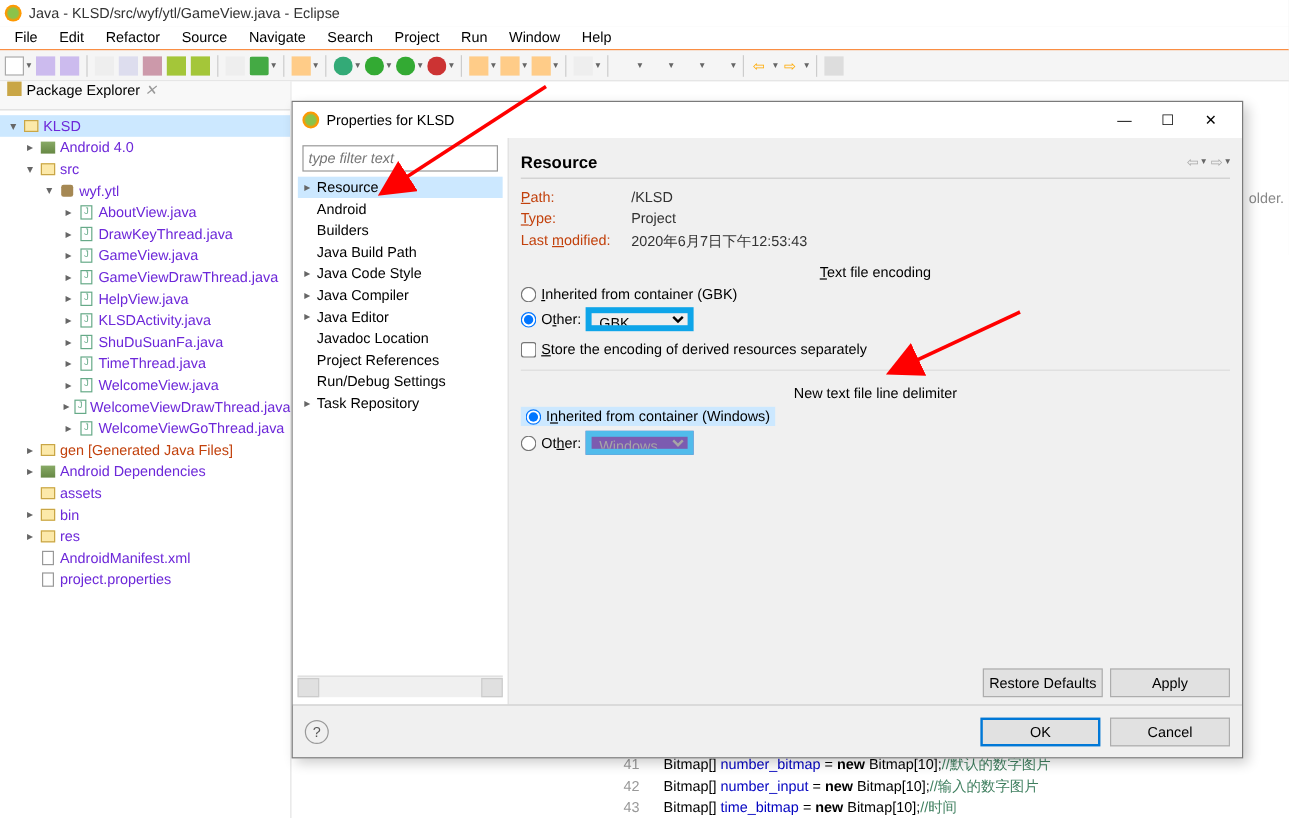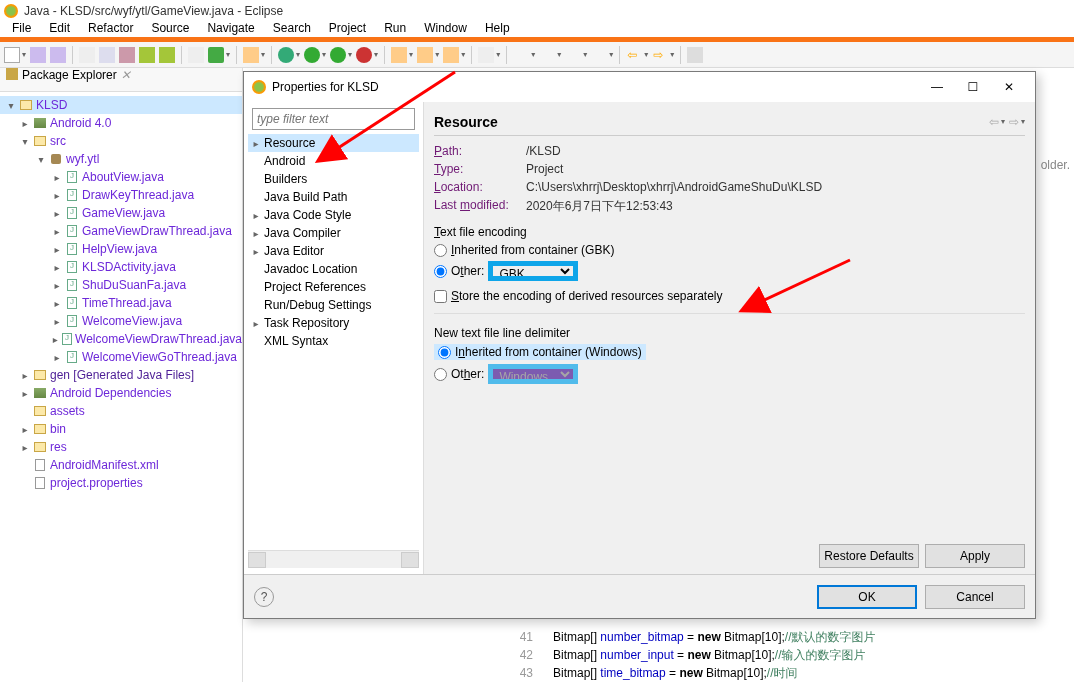--- a/index.html
+++ b/index.html
@@ -2,53 +2,53 @@
 <html><head>
 <meta charset="utf-8">
 <style>
 * { box-sizing: border-box; margin: 0; padding: 0; font-family: "Segoe UI", Tahoma, sans-serif; font-size: 12px; }
 body { background: #f0f0f0; width: 1074px; height: 682px; overflow: hidden; position: relative; }
 
 .titlebar { height: 22px; background: #fff; display: flex; align-items: center; padding: 0 4px; }
 .titlebar .logo { width: 14px; height: 14px; background: radial-gradient(circle, #8bc34a 40%, #ff9800 60%); border-radius: 50%; margin-right: 6px; }
 .titlebar span { color: #333; }
 
-.menubar { height: 20px; background: #fff; display: flex; align-items: flex-end; padding: 0 4px; gap: 2px; border-bottom: 5px solid #f97316; }
+.menubar { height: 20px; background: #fff; display: flex; align-items: flex-start; padding: 0 4px; gap: 2px; border-bottom: 1px solid #f97316; }
 .menubar span { padding: 2px 8px; cursor: default; }
 
 .toolbar { height: 26px; background: #f5f5f5; display: flex; align-items: center; padding: 0 4px; gap: 4px; border-bottom: 1px solid #ddd; }
 .toolbar .sep { width: 1px; height: 18px; background: #ccc; margin: 0 2px; }
 .tb-icon { width: 16px; height: 16px; display: inline-block; border: 1px solid transparent; }
 .tb-dd { font-size: 8px; color: #666; margin-left: -2px; }
 
 .ide-body { display: flex; height: calc(100% - 68px); background: #fff; }
 
 .pkg-panel { width: 243px; border-right: 1px solid #ddd; background: #fff; display: flex; flex-direction: column; }
 .pkg-header { height: 24px; display: flex; padding: 0 6px; border-bottom: 1px solid #ddd; background: #f8f8f8; }
 .pkg-header .icon { width: 14px; height: 14px; margin-right: 4px; }
 .pkg-header .title { font-weight: normal; }
 .pkg-header .x { margin-left: 4px; color: #999; font-style: italic; }
 .pkg-tree { flex: 1; padding: 4px 0; overflow: hidden; }
 .tree-item { display: flex; align-items: center; height: 18px; padding-left: 4px; white-space: nowrap; cursor: default; }
 .tree-arrow { width: 14px; text-align: center; color: #666; font-size: 10px; }
 .tree-icon { width: 16px; height: 14px; margin-right: 2px; display: inline-flex; align-items: center; justify-content: center; }
 .tree-label { color: #6d28d9; }
-.tree-label.gen { color: #4c1d95; }
+.tree-label.gen { color: #c2410c; }
 .indent-1 { padding-left: 18px; }
 .indent-2 { padding-left: 34px; }
 .indent-3 { padding-left: 50px; }
 
 .editor-area { flex: 1; background: #fff; position: relative; overflow: hidden; }
 .code-lines { position: absolute; bottom: 0; left: 260px; font-family: Consolas, monospace; font-size: 13px; line-height: 18px; }
 .code-lines .ln { color: #999; display: inline-block; width: 30px; text-align: right; margin-right: 20px; }
 .comment { color: #3f7f5f; }
 .fld { color: #0000c0; }
 
 
-.dialog { position: absolute; left: 243px; top: 71px; width: 793px; height: 548px; background: #f0f0f0; border: 1px solid #7a7a7a; box-shadow: 4px 4px 10px rgba(0,0,0,0.2); display: flex; flex-direction: column; }
+.dialog { position: absolute; left: 243px; top: 84px; width: 793px; height: 548px; background: #f0f0f0; border: 1px solid #7a7a7a; box-shadow: 4px 4px 10px rgba(0,0,0,0.2); display: flex; flex-direction: column; }
 .dlg-title { height: 30px; background: #fff; display: flex; align-items: center; padding: 0 8px; }
 .dlg-title .logo { width: 14px; height: 14px; background: radial-gradient(circle, #8bc34a 40%, #ff9800 60%); border-radius: 50%; margin-right: 6px; }
 .dlg-title .caption { flex: 1; font-size: 12px; }
 .dlg-title .winbtn { width: 36px; height: 28px; display: flex; align-items: center; justify-content: center; cursor: default; }
 
 .dlg-body { flex: 1; display: flex; }
 .dlg-left { width: 180px; background: #fff; border-right: 1px solid #ddd; padding: 6px 4px; display: flex; flex-direction: column; }
 .filter-input { margin: 0 4px 4px 4px; padding: 3px 4px; border: 1px solid #999; color: #888; font-style: italic; }
 .cat-list { flex: 1; overflow: hidden; }
 .cat-item { display: flex; align-items: center; height: 18px; cursor: default; }
@@ -57,25 +57,25 @@
 .cat-hscroll { height: 18px; display: flex; align-items: center; background: #f0f0f0; border-top: 1px solid #ddd; }
 .cat-hscroll .arrow-btn { width: 18px; height: 16px; background: #e0e0e0; border: 1px solid #ccc; }
 .cat-hscroll .track { flex: 1; background: #f0f0f0; }
 
 .dlg-right { flex: 1; padding: 6px 10px; display: flex; flex-direction: column; }
 .dlg-heading { display: flex; align-items: center; height: 28px; border-bottom: 1px solid #ccc; margin-bottom: 8px; }
 .dlg-heading h2 { font-size: 14px; font-weight: bold; flex: 1; }
 .nav-arrow { width: 18px; height: 18px; display: flex; align-items: center; justify-content: center; color: #aaa; }
 
 .prop-row { display: flex; margin-bottom: 4px; }
-.prop-label { width: 92px; color: #701a75; }
+.prop-label { width: 92px; color: #c2410c; }
 .prop-label u { text-decoration: underline; }
 .prop-value { color: #333; }
 
-.group-label { margin-top: 6px; margin-bottom: 4px; }
+.group-label { margin-top: 6px; margin-bottom: 4px; text-align: center; }
 .group-label u { text-decoration: underline; }
 .radio-row { display: flex; align-items: center; margin-bottom: 4px; gap: 4px; }
 .radio-row input[type="radio"] { width: 13px; height: 13px; }
 .radio-row label u { text-decoration: underline; }
 .radio-row select { height: 20px; padding: 0 2px; border: 5px solid #0ea5e9; min-width: 90px; }
 .check-row { display: flex; align-items: center; margin-top: 4px; gap: 4px; }
 .check-row input[type="checkbox"] { width: 13px; height: 13px; }
 .section-div { border-top: 1px solid #ddd; margin: 10px 0 6px 0; }
 
 .dlg-right .body-fill { flex: 1; }
@@ -400,24 +400,20 @@
             <span>Project References</span>
           </div>
           <div class="cat-item">
             <span class="arrow"></span>
             <span>Run/Debug Settings</span>
           </div>
           <div class="cat-item">
             <span class="arrow">▸</span>
             <span>Task Repository</span>
           </div>
-          <div class="cat-item">
-            <span class="arrow"></span>
-            <span>XML Syntax</span>
-          </div>
         </div>
       <div class="cat-hscroll">
         <div class="arrow-btn"></div>
         <div class="track"></div>
         <div class="arrow-btn"></div>
       </div>
     </div>
     <div class="dlg-right">
       <div class="dlg-heading">
         <h2>Resource</h2>
@@ -427,24 +423,20 @@
           <span class="tb-dd">▾</span>
       </div>
 
       <div class="prop-row">
           <div class="prop-label"><u>P</u>ath:</div>
           <div class="prop-value">/KLSD</div>
         </div>
       <div class="prop-row">
           <div class="prop-label"><u>T</u>ype:</div>
           <div class="prop-value">Project</div>
-        </div>
-      <div class="prop-row">
-          <div class="prop-label"><u>L</u>ocation:</div>
-          <div class="prop-value">C:\Users\xhrrj\Desktop\xhrrj\AndroidGameShuDu\KLSD</div>
         </div>
       <div class="prop-row">
           <div class="prop-label">Last <u>m</u>odified:</div>
           <div class="prop-value">2020年6月7日下午12:53:43</div>
         </div>
 
       <div class="group-label"><u>T</u>ext file encoding</div>
       <div class="radio-row">
         <input type="radio" name="enc" style="">
         <label><u>I</u>nherited from container (GBK)</label>

